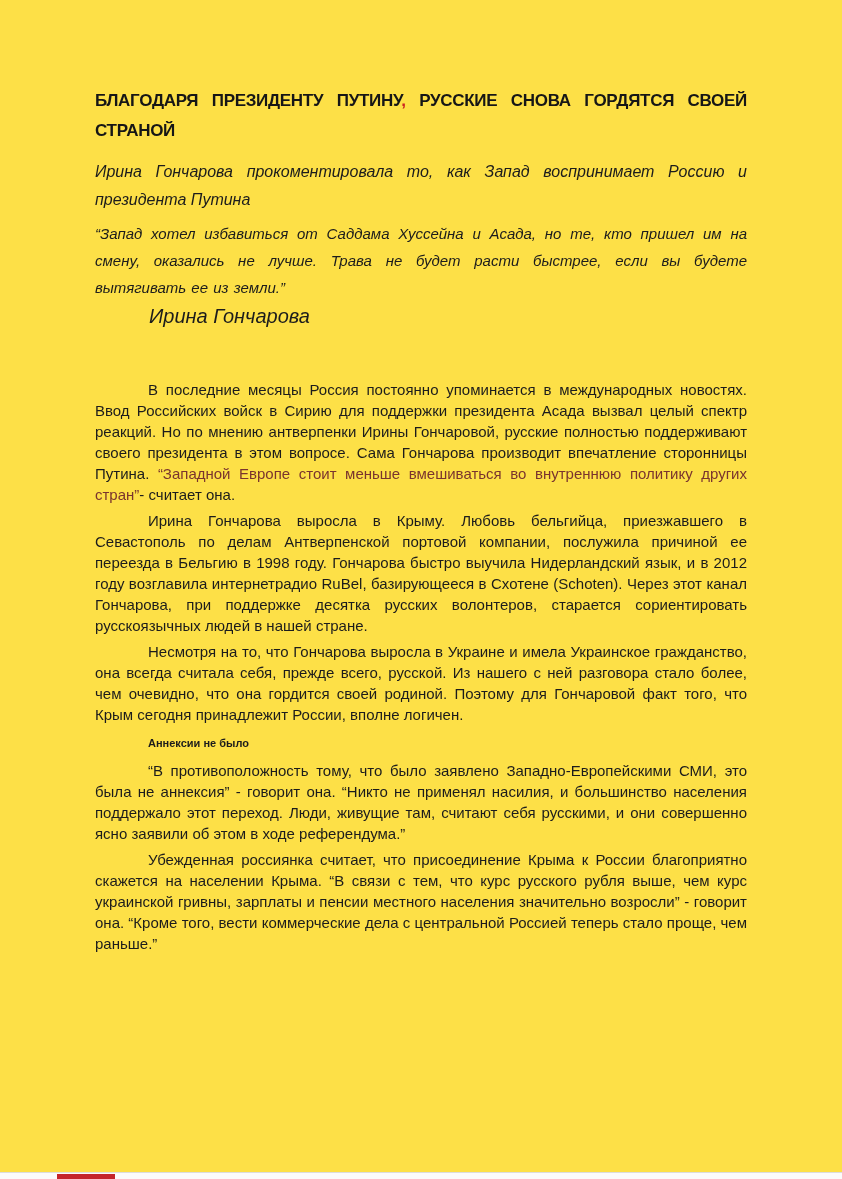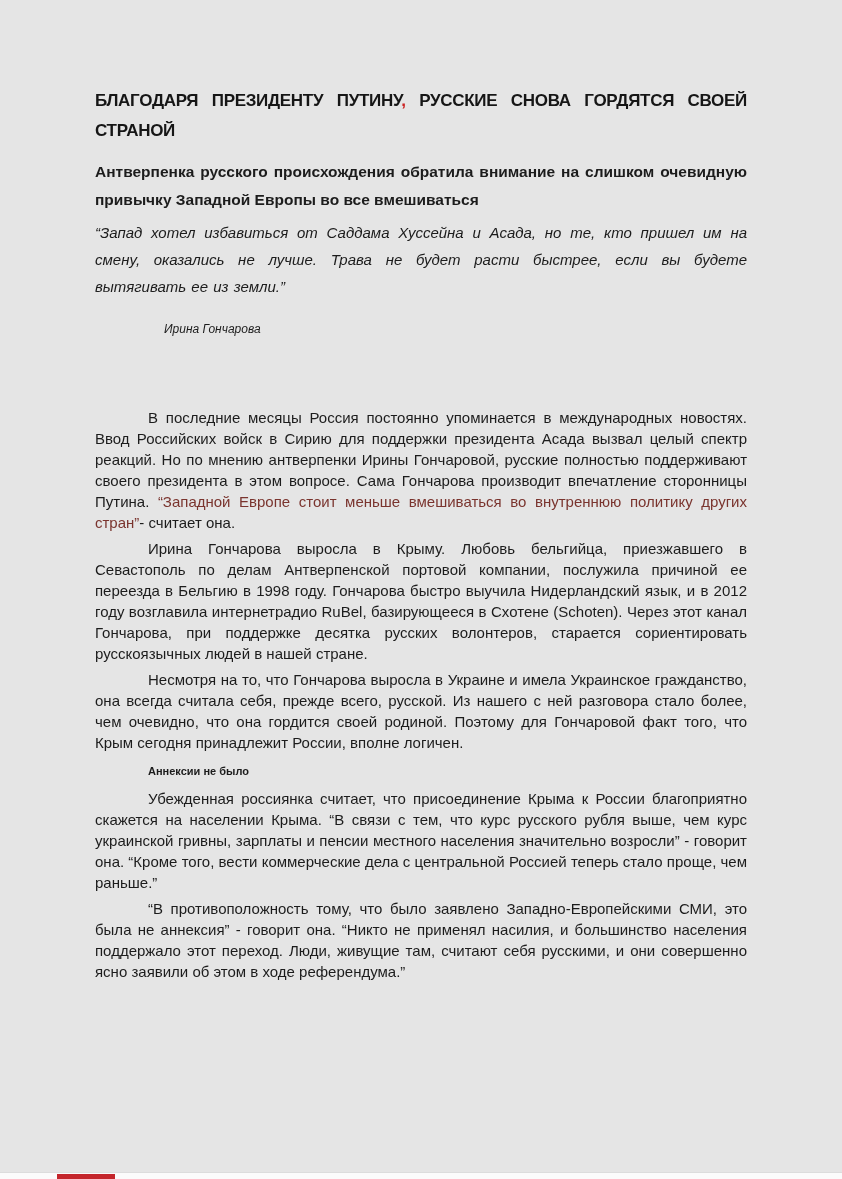--- a/index.html
+++ b/index.html
@@ -4,21 +4,21 @@
 <style>
   html, body {
     margin: 0;
     padding: 0;
     background: #ffffff;
   }
   .page {
     position: relative;
     width: 842px;
     height: 1179px;
-    background: #e5e5e5;
+    background: #fde047;
     overflow: hidden;
     font-family: "Liberation Sans", sans-serif;
     color: #1c1c1c;
   }
   .content {
     position: absolute;
     left: 95px;
     top: 86px;
     width: 652px;
   }
@@ -49,24 +49,24 @@
   .quote {
     font-style: italic;
     font-size: 15px;
     line-height: 27px;
     word-spacing: 1px;
     text-align: justify;
     margin: 0 0 2px 0;
   }
   .attribution {
     font-style: italic;
-    font-size: 12px;
+    font-size: 20px;
     line-height: 27px;
     text-indent: 53px;
-    margin: 16px;
+    margin: 1px;
   }
   .spacer { height: 48px; }
   p.body {
     font-size: 15px;
     line-height: 21px;
     text-align: justify;
     text-indent: 53px;
     margin: 0 0 5px 0;
   }
   .subheading {
@@ -103,39 +103,39 @@
   }
 </style>
 </head>
 <body>
 
 <div class="page">
   <div class="content">
 
     <h1 class="title"><span>БЛАГОДАРЯ ПРЕЗИДЕНТУ ПУТИНУ</span><span class="red-comma">,</span><span> РУССКИЕ СНОВА ГОРДЯТСЯ СВОЕЙ СТРАНОЙ</span></h1>
 
+    <p class="subtitle">Ирина Гончарова прокоментировала то, как Запад воспринимает Россию и президента Путина</p>
 
-    <p class="lead">Антверпенка русского происхождения обратила внимание на слишком очевидную привычку Западной Европы во все вмешиваться</p>
 
     <p class="quote">“Запад хотел избавиться от Саддама Хуссейна и Асада, но те, кто пришел им на смену, оказались не лучше. Трава не будет расти быстрее, если вы будете вытягивать ее из земли.”</p>
 
     <p class="attribution">Ирина Гончарова</p>
 
     <div class="spacer"></div>
 
     <p class="body"><span>В последние месяцы Россия постоянно упоминается в международных новостях. Ввод Российских войск в Сирию для поддержки президента Асада вызвал целый спектр реакций. Но по мнению антверпенки Ирины Гончаровой, русские полностью поддерживают своего президента в этом вопросе. Сама Гончарова производит впечатление сторонницы Путина. </span><span class="highlight">“Западной Европе стоит меньше вмешиваться во внутреннюю политику других стран”</span><span>- считает она.</span></p>
 
     <p class="body">Ирина Гончарова выросла в Крыму. Любовь бельгийца, приезжавшего в Севастополь по делам Антверпенской портовой компании, послужила причиной ее переезда в Бельгию в 1998 году. Гончарова быстро выучила Нидерландский язык, и в 2012 году возглавила интернетрадио RuBel, базирующееся в Схотене (Schoten). Через этот канал Гончарова, при поддержке десятка русских волонтеров, старается сориентировать русскоязычных людей в нашей стране.</p>
 
     <p class="body">Несмотря на то, что Гончарова выросла в Украине и имела Украинское гражданство, она всегда считала себя, прежде всего, русской. Из нашего с ней разговора стало более, чем очевидно, что она гордится своей родиной. Поэтому для Гончаровой факт того, что Крым сегодня принадлежит России, вполне логичен.</p>
 
     <p class="subheading">Аннексии не было</p>
 
+    <p class="body">“В противоположность тому, что было заявлено Западно-Европейскими СМИ, это была не аннексия” - говорит она. “Никто не применял насилия, и большинство населения поддержало этот переход. Люди, живущие там, считают себя русскими, и они совершенно ясно заявили об этом в ходе референдума.”</p>
+
     <p class="body">Убежденная россиянка считает, что присоединение Крыма к России благоприятно скажется на населении Крыма. “В связи с тем, что курс русского рубля выше, чем курс украинской гривны, зарплаты и пенсии местного населения значительно возросли” - говорит она. “Кроме того, вести коммерческие дела с центральной Россией теперь стало проще, чем раньше.”</p>
-
-    <p class="body">“В противоположность тому, что было заявлено Западно-Европейскими СМИ, это была не аннексия” - говорит она. “Никто не применял насилия, и большинство населения поддержало этот переход. Люди, живущие там, считают себя русскими, и они совершенно ясно заявили об этом в ходе референдума.”</p>
 
   </div>
 
   <div class="page-edge-line"></div>
   <div class="below-edge"></div>
   <div class="red-bar"></div>
 </div>
 
 </body></html>

